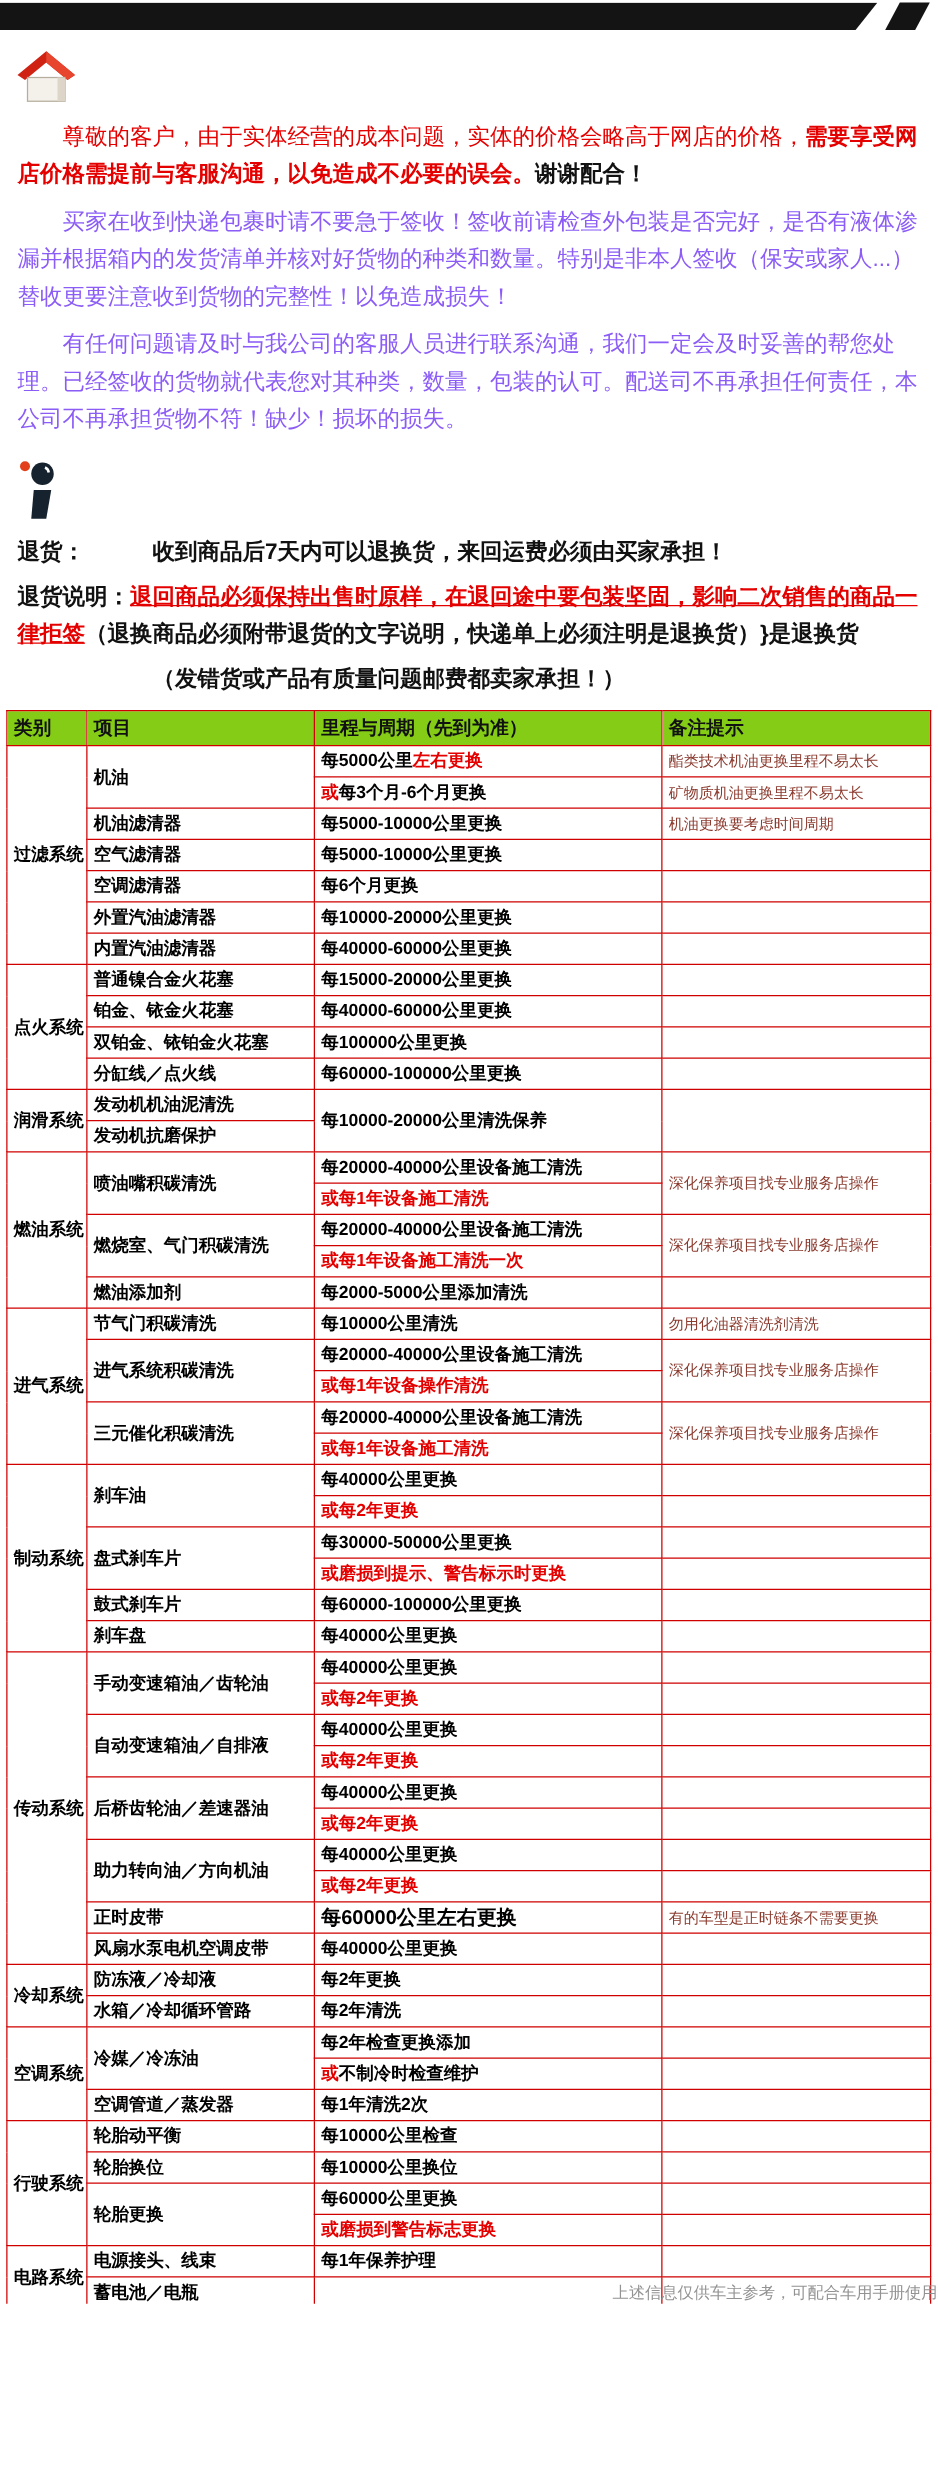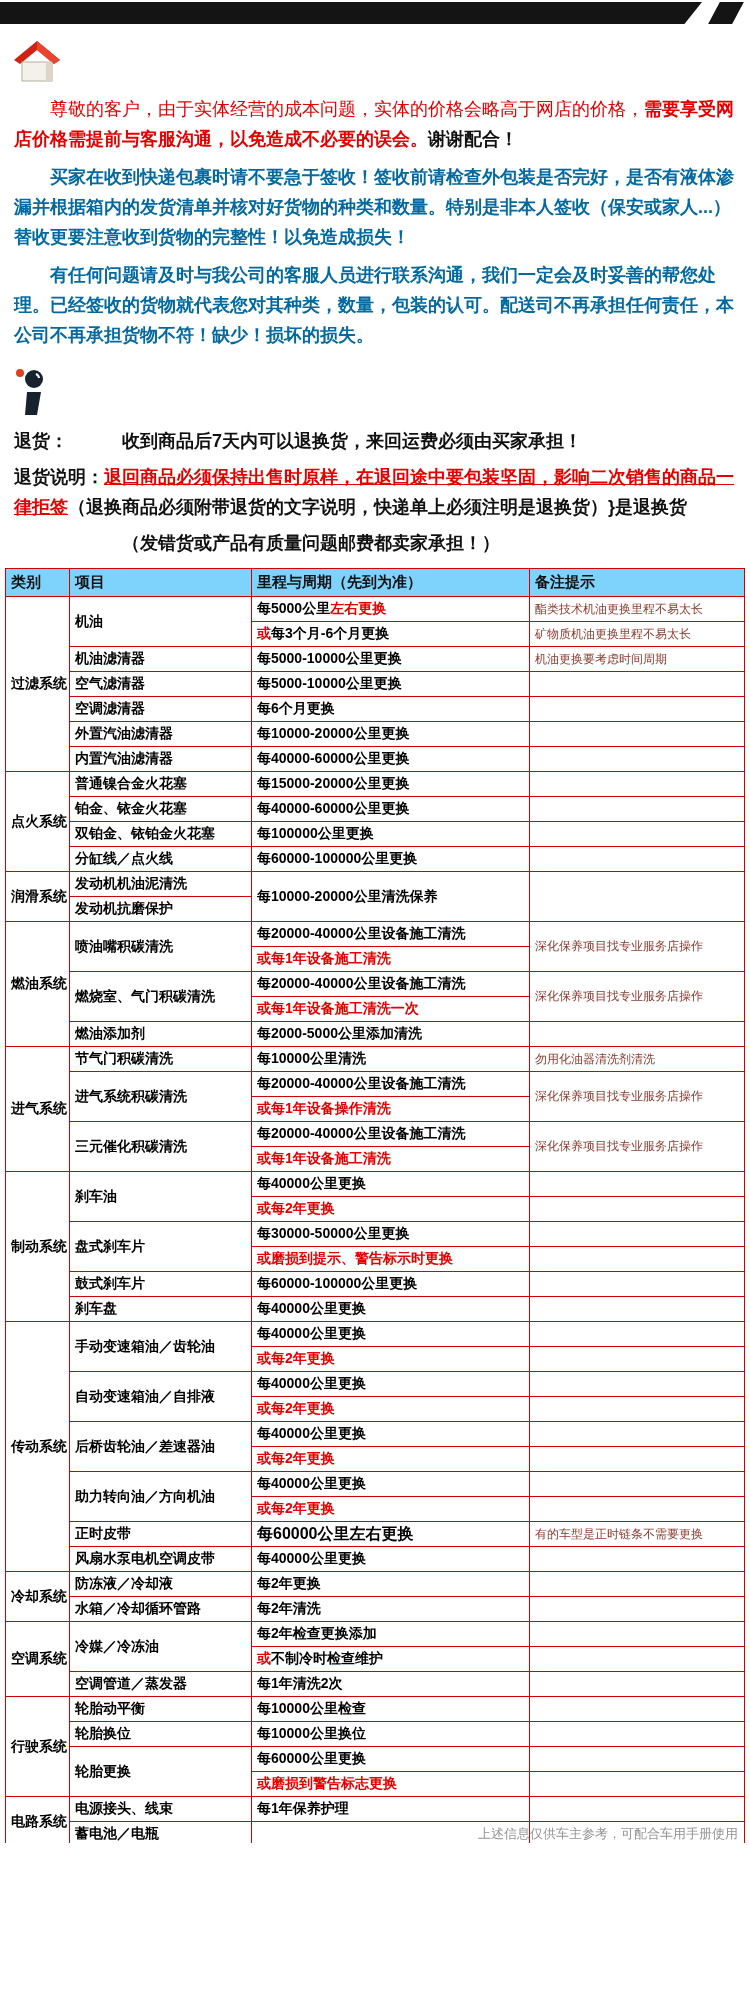--- a/index.html
+++ b/index.html
@@ -11,42 +11,42 @@
   .banner{position:relative;height:30px}
   .bar{position:absolute;left:0;top:2px;width:702px;height:22px;background:#141414;clip-path:polygon(0 0,100% 0,97.5% 100%,0 100%)}
   .fold{position:absolute;left:714px;top:2px;width:24px;height:22px;background:#141414;transform:skewX(-28deg)}
 
   
   .sec-header{display:flex;align-items:center;gap:14px;padding:8px 12px 2px}
   .sec-title{font-size:30px;font-weight:bold;color:#e60012;letter-spacing:1px}
 
   .tip-label{font-size:19px;font-weight:bold;margin:14px 14px 0;color:#111}
   .para{font-size:18px;line-height:30px;margin:8px 14px;text-indent:2em}
-  .para.dark{font-weight:bold;color:#0369a1}
+  .para.dark{font-weight:normal;color:#8b5cf6}
 
   .ret{font-size:18px;line-height:30px;margin:6px 14px;font-weight:bold;color:#111}
   .ret.l2{margin-left:calc(14px + 6em);margin-top:0}
   .ret.l3{margin-top:0}
 
   .s-r{color:#e50000}
   .s-rb{color:#e50000;font-weight:bold}
   .s-rbu{color:#e50000;font-weight:bold;text-decoration:underline}
   .s-b{color:#111;font-weight:bold}
 
   
   table.mt{border-collapse:collapse;table-layout:fixed;width:740px;margin:10px 5px 0}
   .mt th,.mt td{border:1px solid #d10000;padding:0 5px;height:25px;vertical-align:middle;white-space:nowrap;overflow:hidden}
-  .mt thead th{height:28px;font-size:15px;font-weight:bold;text-align:left;color:#111;background:#7dd3fc}
+  .mt thead th{height:28px;font-size:15px;font-weight:bold;text-align:left;color:#111;background:#84cc16}
   td.cat{font-weight:bold;font-size:14px;text-align:right;padding:0 2px;color:#000}
   td.item{font-weight:bold;font-size:14px;color:#000}
   td.mile{font-weight:bold;font-size:14px;color:#000}
   td.mile .s-big{font-size:16px;font-weight:bold}
   td.note{font-size:12px;color:#8b3a2e;font-weight:normal}
 
-  .footer{position:relative;margin-top:-22px;text-align:right;padding-right:12px;font-size:13px;color:#939393;z-index:2}
+  .footer{position:relative;margin-top:-22px;text-align:right;font-size:13px;color:#939393;z-index:2}
 
   .icon{flex:0 0 auto}
 </style>
 </head>
 <body>
 
 <div id="page">
 
   <div class="banner">
     <div class="bar"></div>

